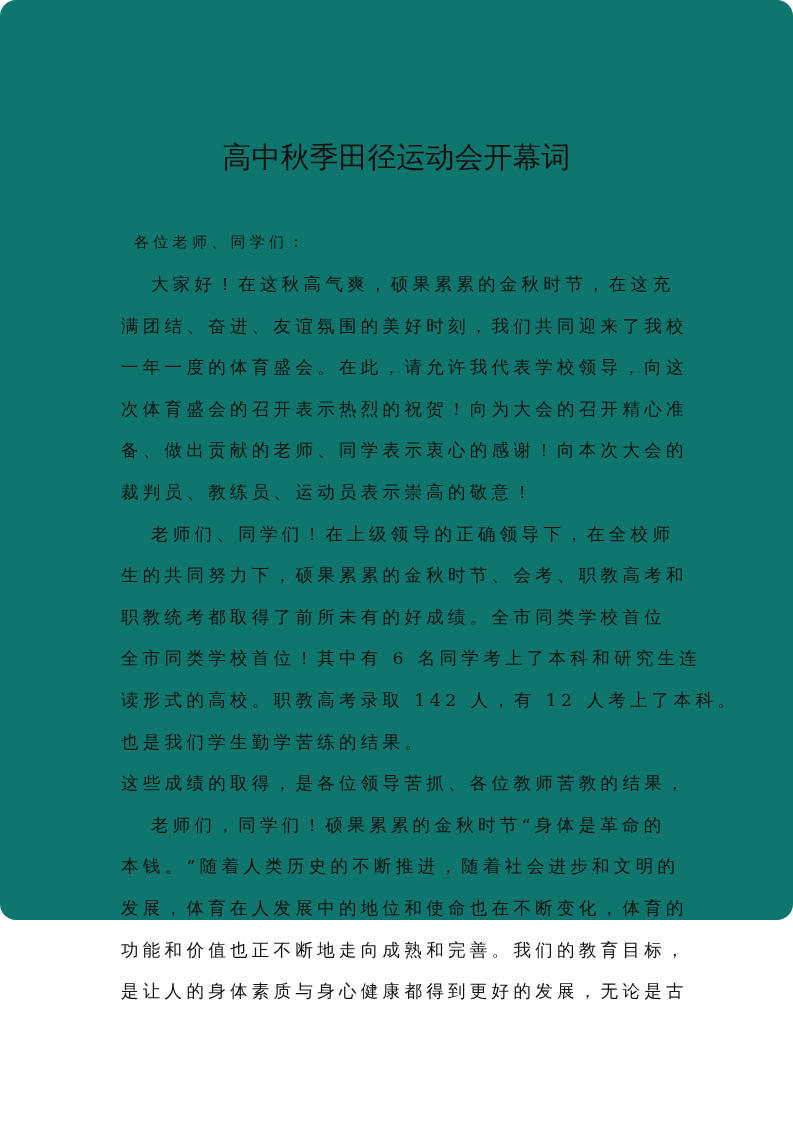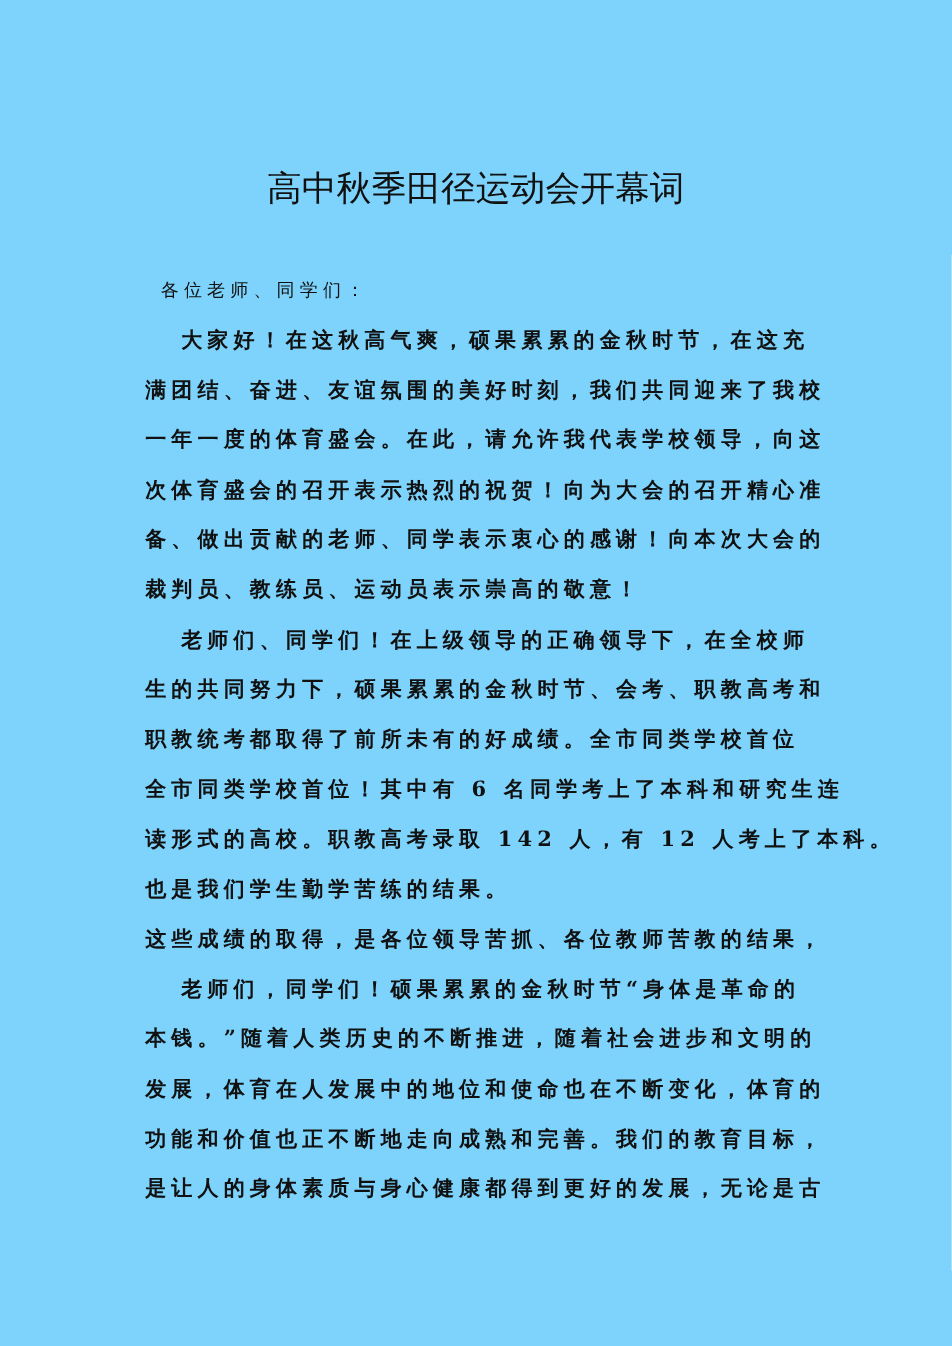--- a/index.html
+++ b/index.html
@@ -12,22 +12,23 @@
       height: 1122px;
       position: relative;
       overflow: hidden;
       font-family: "DejaVu Serif", "Liberation Serif", serif;
       color: #111111;
     }
     .page {
       position: absolute;
       left: 0; top: 0;
       width: 793px;
-      height: 1122px;
-      background: #7dd3fc;
+      height: 920px;
+      background: #0f766e;
+      border-radius: 16px;
     }
     .title {
       position: absolute;
       left: 0;
       top: 140px;
       width: 793px;
       text-align: center;
       font-size: 29px;
       line-height: 34px;
       letter-spacing: 0px;
@@ -52,21 +53,20 @@
       width: 556px;
     }
     .line {
       display: block;
       height: 41.6px;
       line-height: 41.6px;
       font-size: 17.5px;
       white-space: nowrap;
       letter-spacing: 4.3px;
       margin: 0;
-      font-weight: bold;
     }
     .line.indent {
       padding-left: 30px;
     }
   </style>
 </head>
 <body>
 
 <div class="page">
   <h1 class="title">高中秋季田径运动会开幕词</h1>

